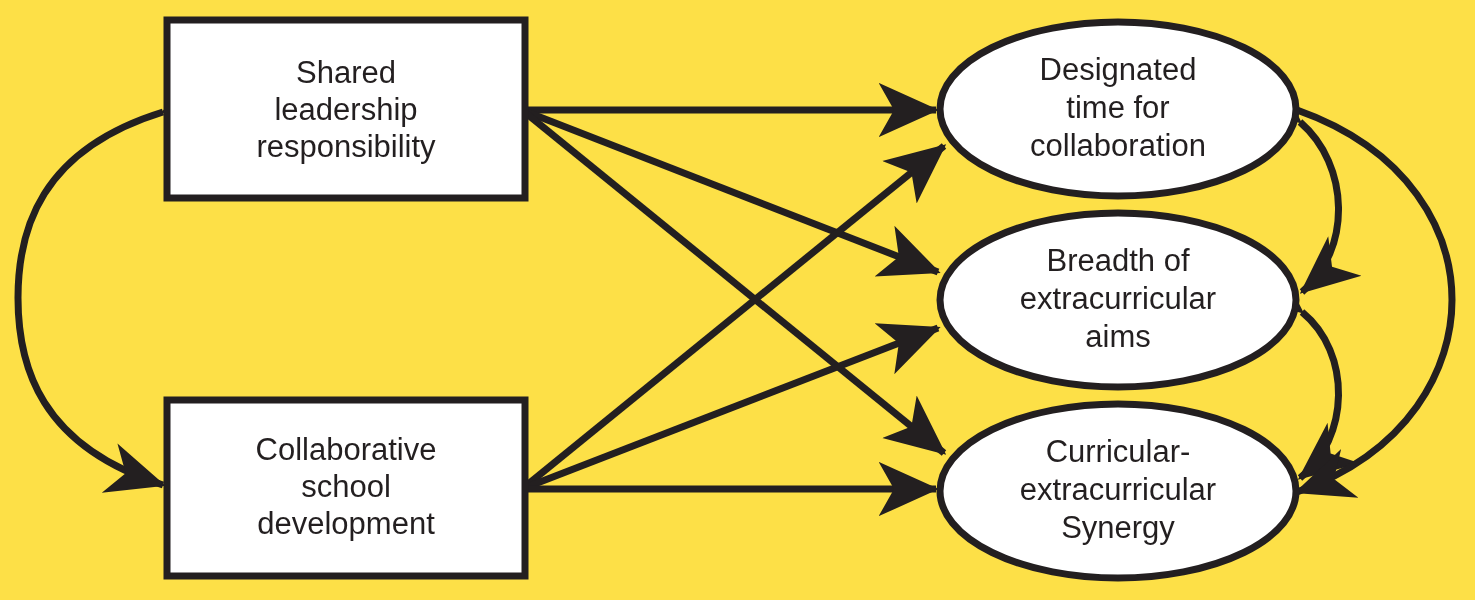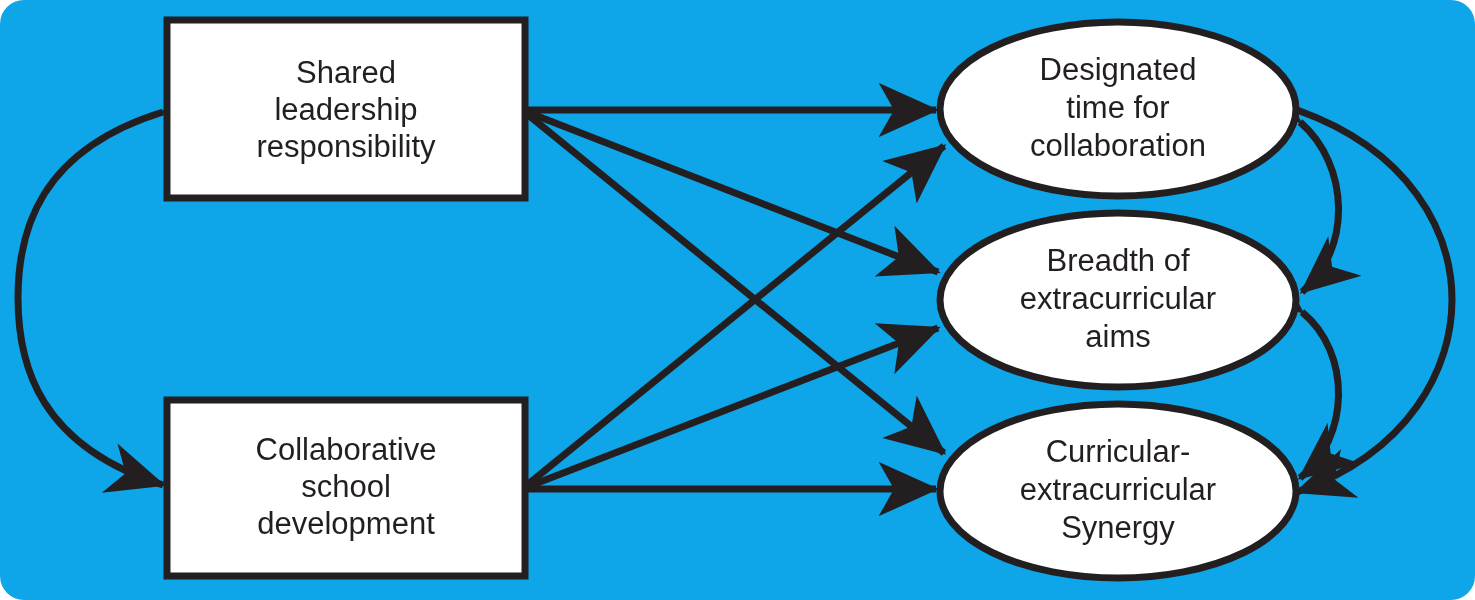--- a/index.html
+++ b/index.html
@@ -11,22 +11,21 @@
   body {
     width: 1475px;
     height: 600px;
     font-family: "Liberation Sans", sans-serif;
     overflow: hidden;
   }
   #diagram-root {
     position: relative;
     width: 1475px;
     height: 600px;
-    background: #0ea5e9;
-    border-radius: 24px;
+    background: #fde047;
   }
   svg.diagram-canvas {
     position: absolute;
     top: 0;
     left: 0;
     width: 1475px;
     height: 600px;
     display: block;
   }
   .node-shape {

